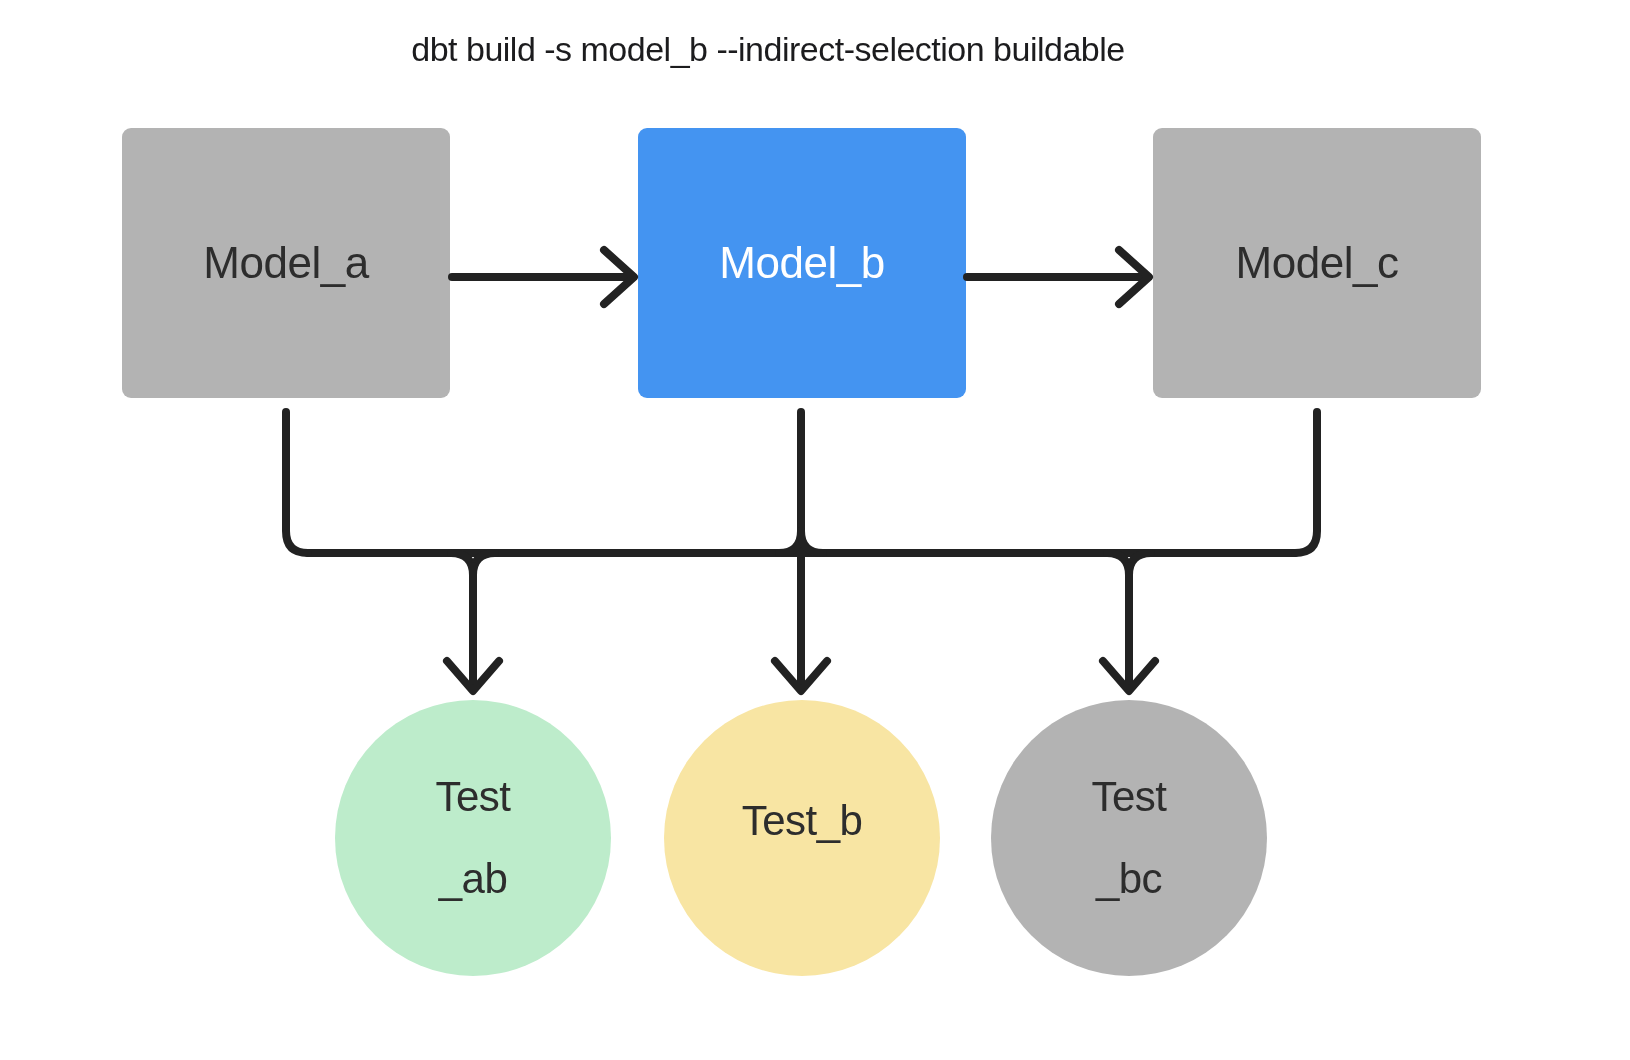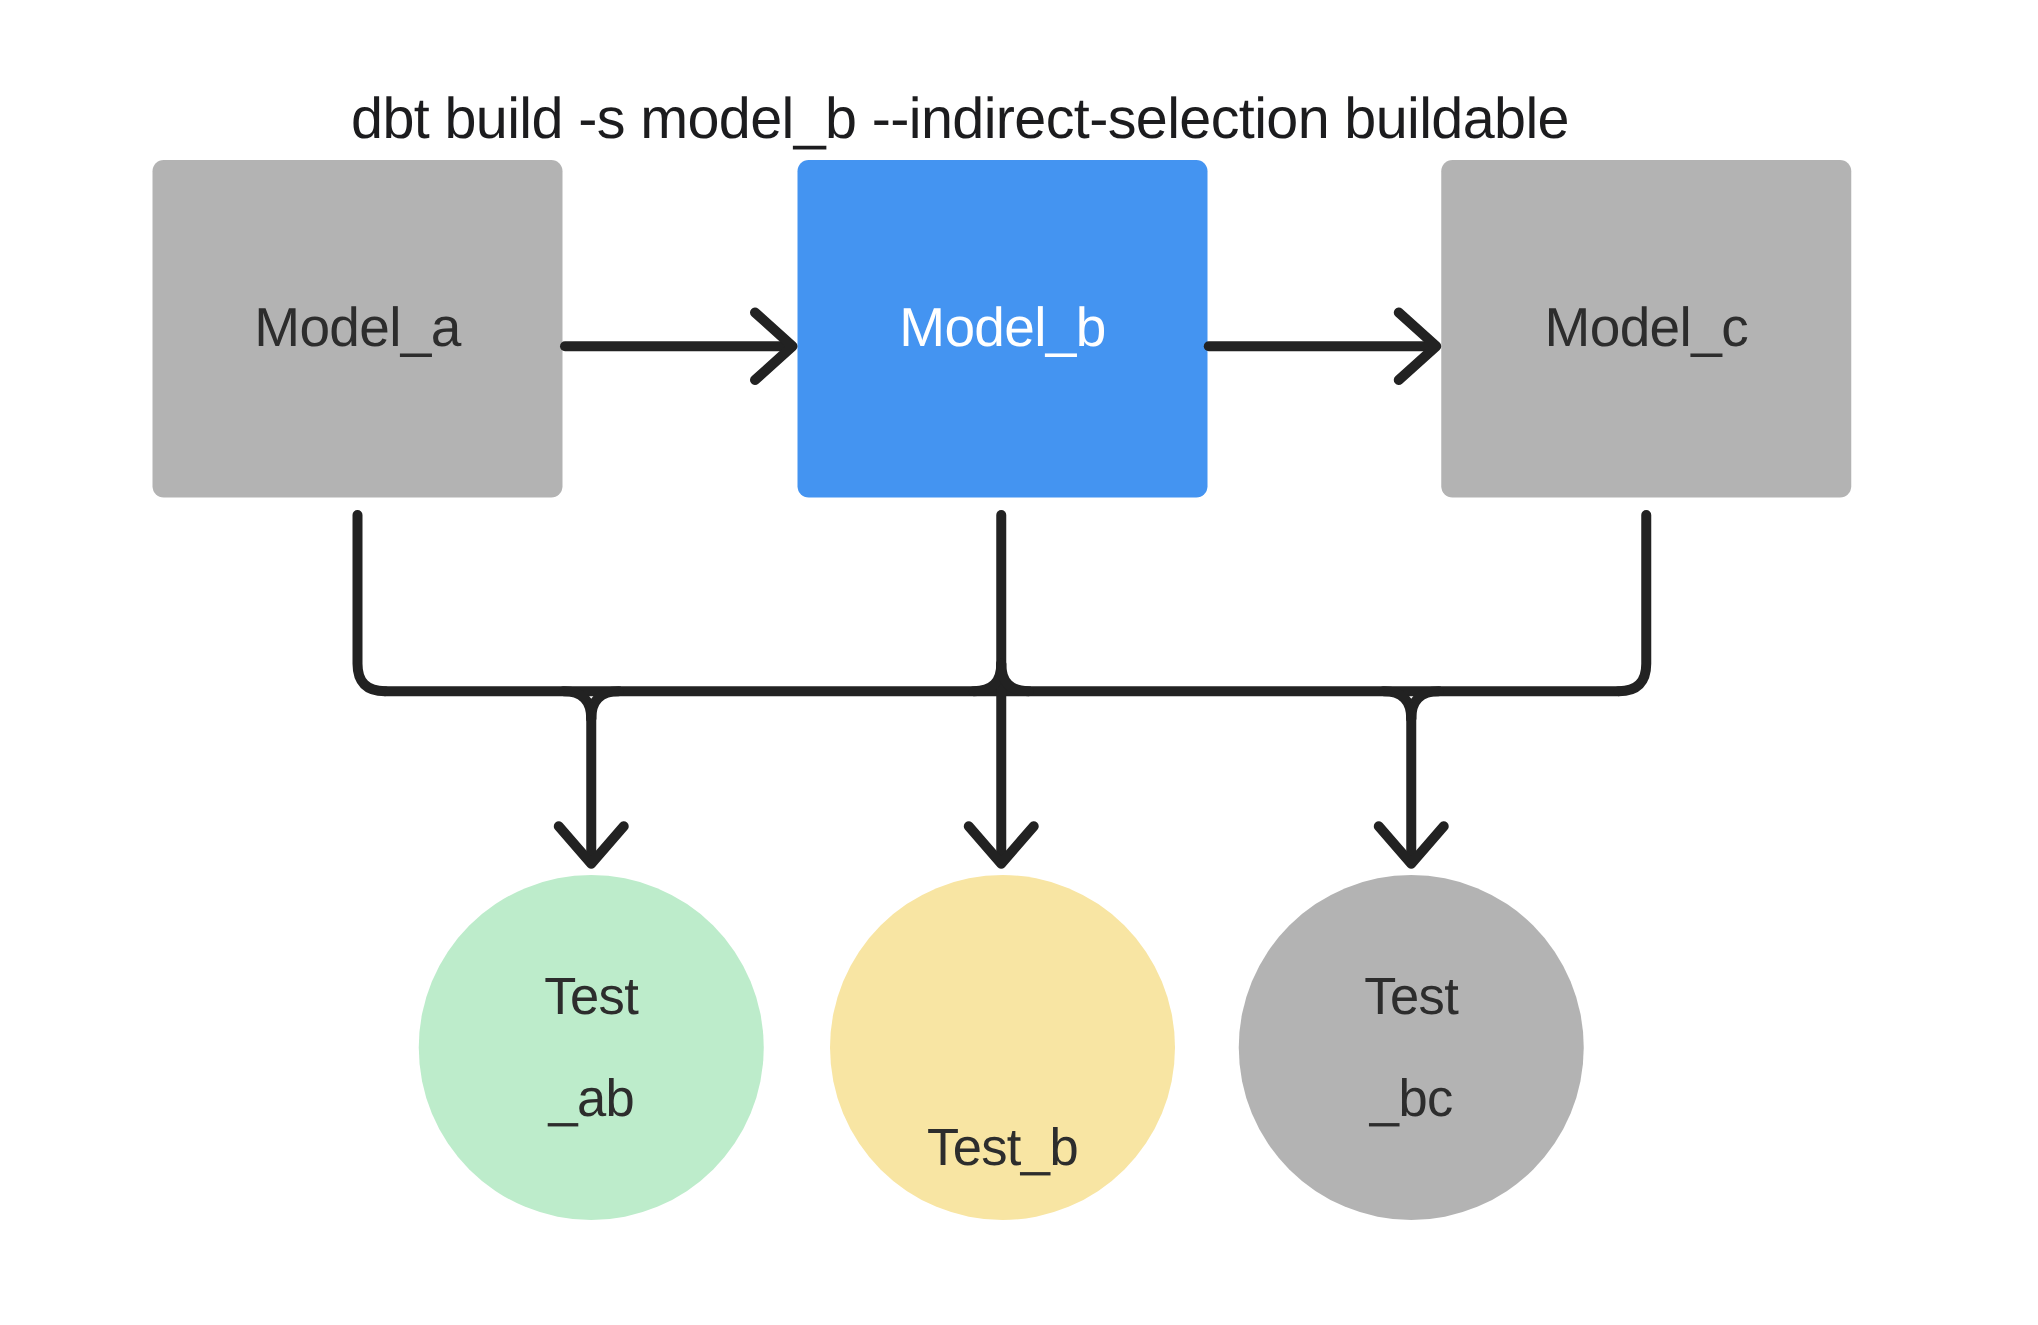--- a/index.html
+++ b/index.html
@@ -11,25 +11,24 @@
     background: var(--bg, #ffffff);
     font-family: "Liberation Sans", "DejaVu Sans", sans-serif;
     overflow: hidden;
   }
   .title {
     position: absolute;
     top: 30px;
     left: 768px;
     transform: translateX(-50%);
     white-space: nowrap;
-    font-size: 46px;
+    font-size: 34px;
     font-weight: 400;
     letter-spacing: -0.5px;
     color: var(--title-text, #1c1c1e);
-    margin-top: 37px;
   }
   .model {
     position: absolute;
     top: 128px;
     width: 328px;
     height: 270px;
     border-radius: 9px;
     display: flex;
     align-items: center;
     justify-content: center;
@@ -52,21 +51,21 @@
     flex-direction: column;
     align-items: center;
     justify-content: center;
     gap: 34px;
     line-height: 1.15;
     font-size: 42px;
     letter-spacing: -0.5px;
     color: var(--node-text-dark, #2d2d2d);
   }
   .test.green  { background: var(--test-green, #bdeccb); }
-  .test.yellow { background: var(--test-yellow, #f8e5a3); justify-content: flex-end; }
+  .test.yellow { background: var(--test-yellow, #f8e5a3); }
   .test.gray   { background: var(--test-gray, #b3b3b3); }
   .test-ab { left: 335px; }
   .test-b  { left: 664px; }
   .test-bc { left: 991px; }
   svg.wires {
     position: absolute;
     top: 0;
     left: 0;
     pointer-events: none;
   }

